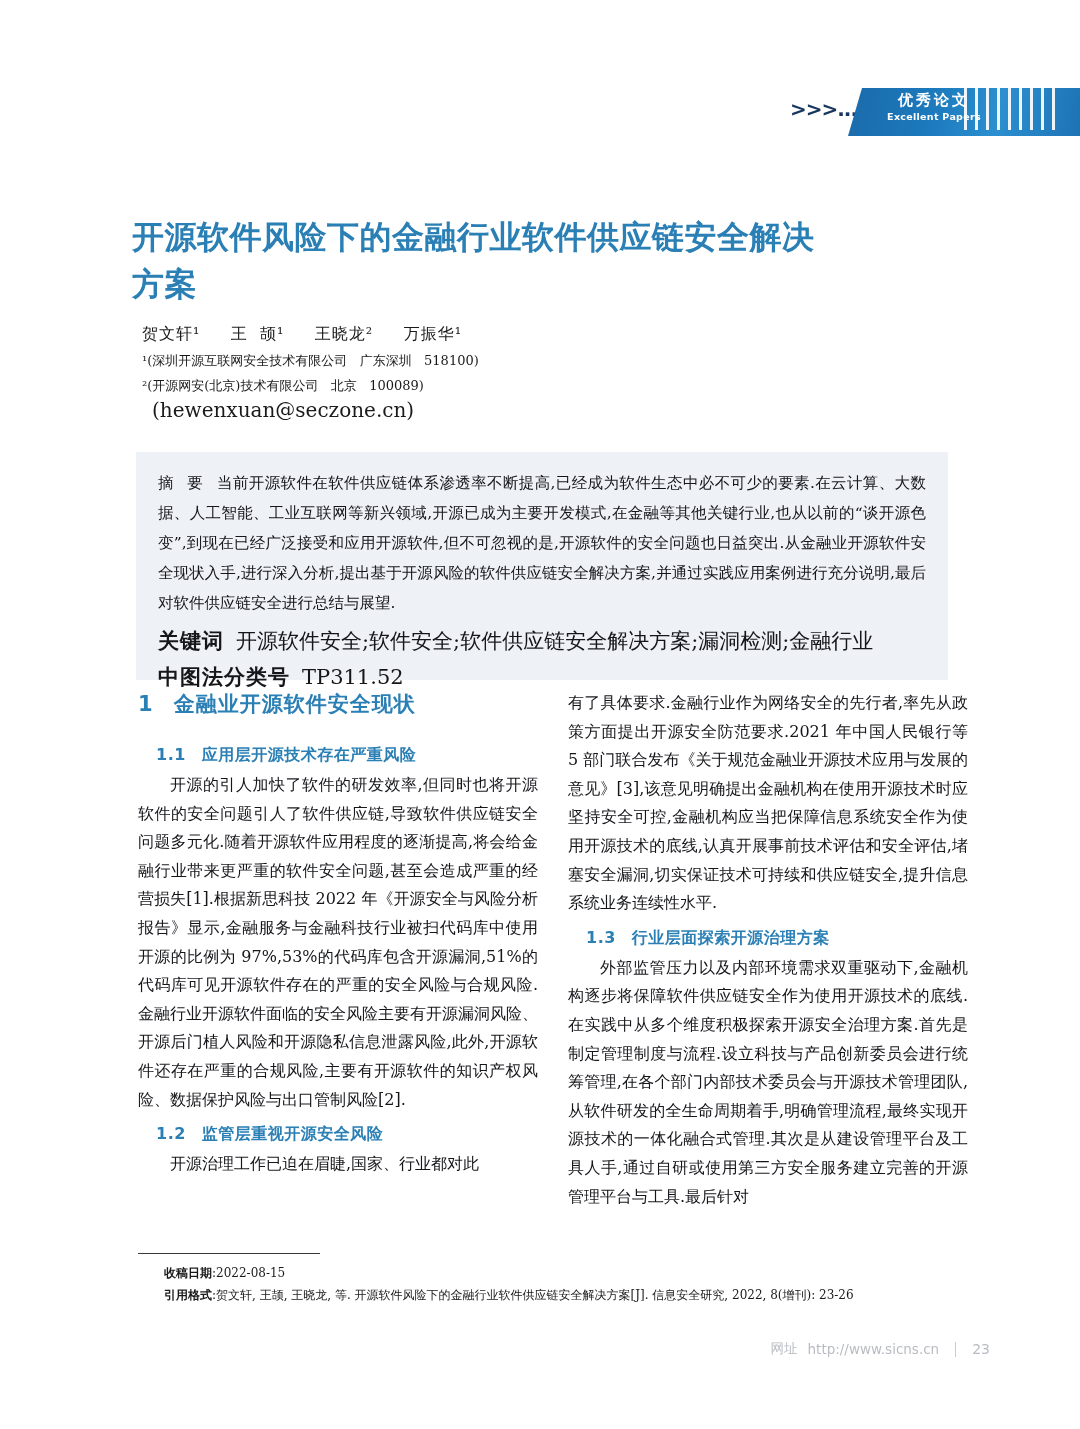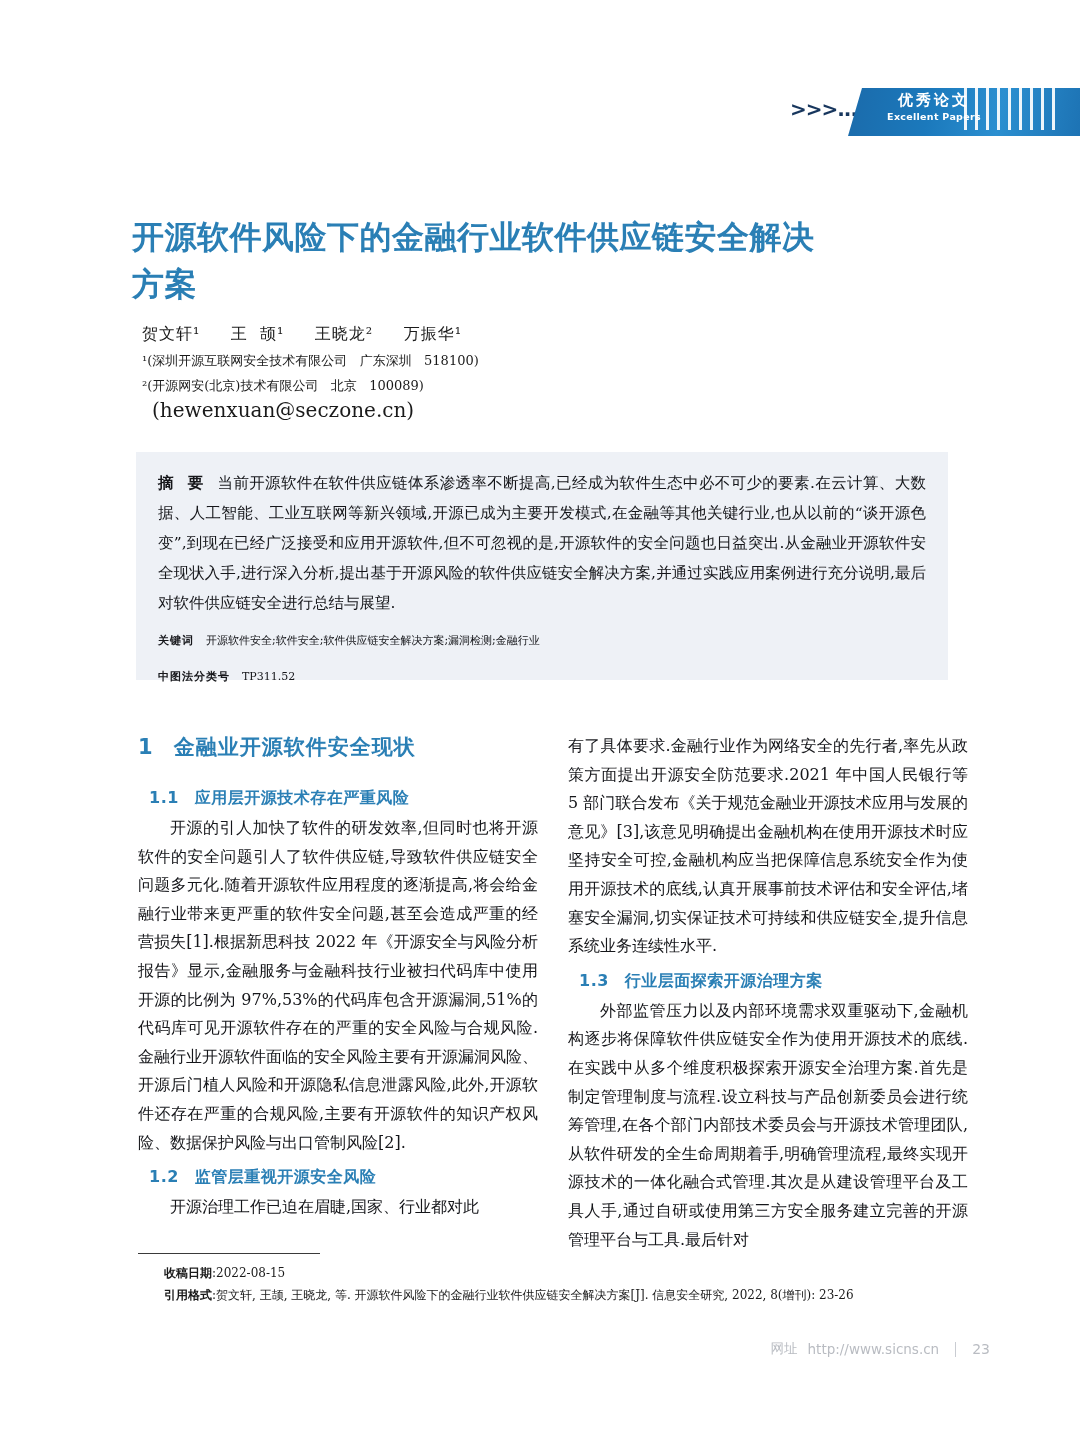--- a/index.html
+++ b/index.html
@@ -136,63 +136,63 @@
   .abs-inner { padding: 16px 22px 0 22px; }
   .abs-para {
     font-size: 15.5px;
     line-height: 30px;
     text-align: justify;
     color: #15161a;
     text-indent: 0;
   }
   .lbl {
     font-family: "DejaVu Sans", "Liberation Sans", sans-serif;
-    font-weight: 700;
+    font-weight: 400;
     letter-spacing: 4px;
     margin-right: 10px;
   }
   .kw-row, .clc-row {
-    font-size: 11px;
+    font-size: 21px;
     line-height: 30px;
     margin-top: 8px;
     color: #15161a;
   }
   .clc-row { margin-top: 6px; }
   .lbl-tight {
     font-family: "DejaVu Sans", "Liberation Sans", sans-serif;
     font-weight: 700;
     letter-spacing: 1px;
     margin-right: 12px;
   }
 
   
   .col {
     position: absolute;
-    top: 732px;
+    top: 689px;
     width: 400px;
   }
   .col-left  { left: 138px; }
   .col-right { left: 568px; }
 
   h2.sec {
     font-family: "DejaVu Sans", "Liberation Sans", sans-serif;
     font-size: 21px;
     font-weight: 700;
     color: #2a7fb5;
     margin: 0 0 22px 0;
     line-height: 30px;
     letter-spacing: 1px;
   }
   h2.sec .num { margin-right: 20px; }
   h3.sub {
     font-family: "DejaVu Sans", "Liberation Sans", sans-serif;
     font-size: 16px;
     font-weight: 700;
     color: #2a7fb5;
-    margin: 6px 0 2px 11px;
+    margin: 6px 0 2px 18px;
     line-height: 28px;
     letter-spacing: 0.5px;
   }
   h3.sub .num { margin-right: 16px; }
   p.body {
     font-size: 16px;
     line-height: 28.6px;
     text-align: justify;
     text-indent: 2em;
     margin: 0;

